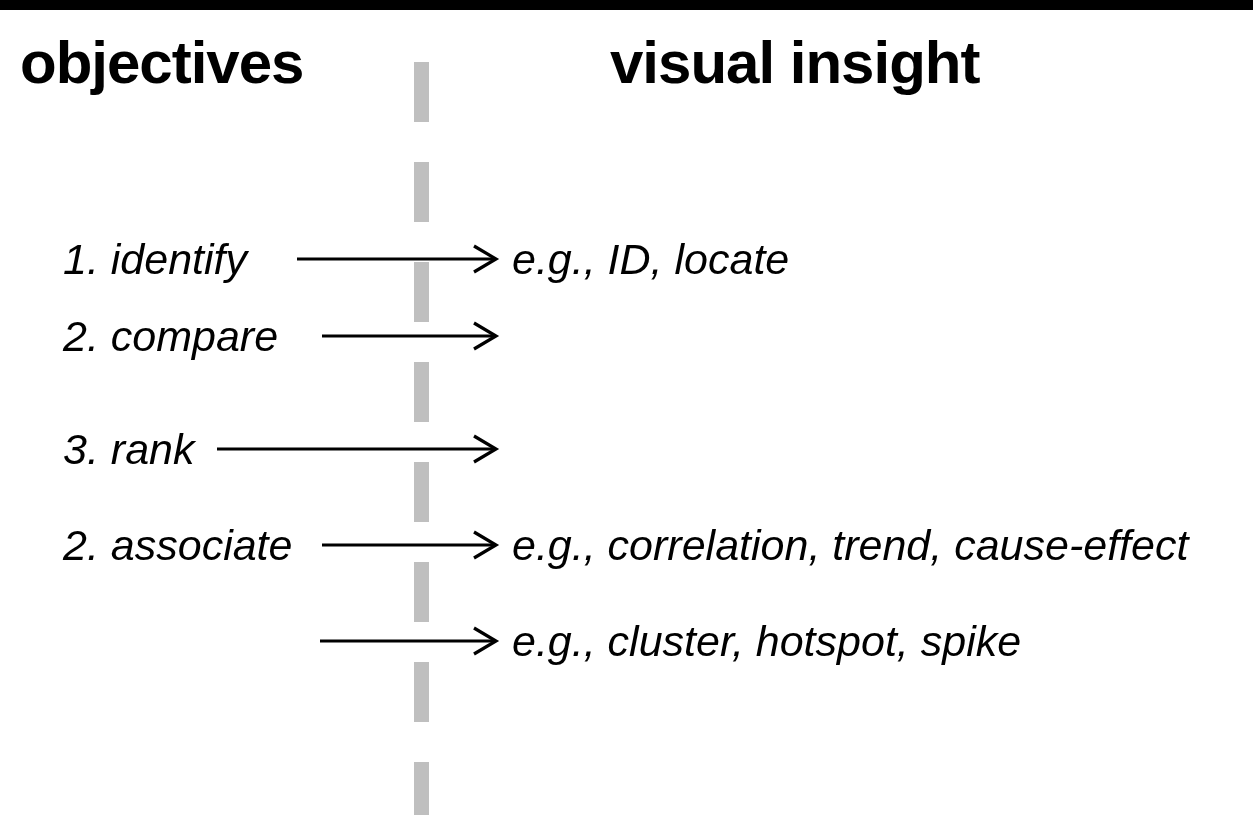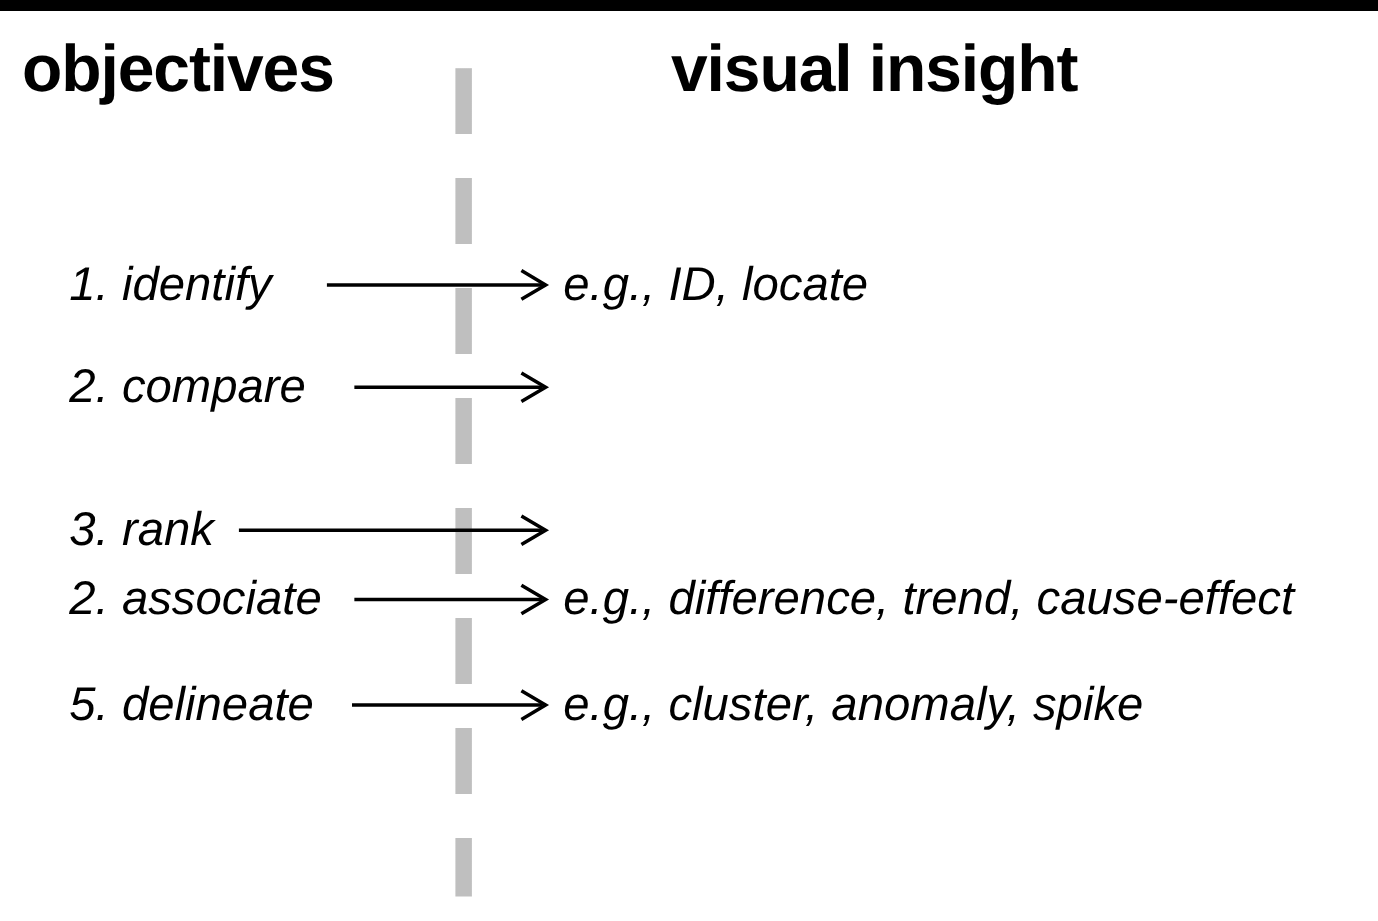--- a/index.html
+++ b/index.html
@@ -89,47 +89,46 @@
 
   <div class="row" style="top:229px;">
     <span class="obj">1. identify</span>
     <svg class="arrow" style="left:297px;" width="203" height="36" viewBox="0 0 203 36">
       <line x1="0" y1="18" x2="196" y2="18"></line>
       <polyline points="177,5 199,18 177,31"></polyline>
     </svg>
     <span class="ins">e.g., ID, locate</span>
   </div>
 
-  <div class="row" style="top:322px;">
+  <div class="row" style="top:306px;">
     <span class="obj">2. compare</span>
     <svg class="arrow" style="left:322px;" width="178" height="36" viewBox="0 0 178 36">
       <line x1="0" y1="18" x2="171" y2="18"></line>
       <polyline points="152,5 174,18 152,31"></polyline>
     </svg>
   </div>
 
-  <div class="row" style="top:419px;margin-top:33px;">
+  <div class="row" style="top:419px;">
     <span class="obj">3. rank</span>
     <svg class="arrow" style="left:217px;" width="283" height="36" viewBox="0 0 283 36">
       <line x1="0" y1="18" x2="276" y2="18"></line>
       <polyline points="257,5 279,18 257,31"></polyline>
     </svg>
   </div>
 
   <div class="row" style="top:515px;">
     <span class="obj">2. associate</span>
     <svg class="arrow" style="left:322px;" width="178" height="36" viewBox="0 0 178 36">
       <line x1="0" y1="18" x2="171" y2="18"></line>
       <polyline points="152,5 174,18 152,31"></polyline>
     </svg>
-    <span class="ins">e.g., difference, trend, cause-effect</span>
+    <span class="ins">e.g., correlation, trend, cause-effect</span>
   </div>
 
   <div class="row" style="top:611px;">
-    <span class="obj">5. delineate</span>
     <svg class="arrow" style="left:320px;" width="180" height="36" viewBox="0 0 180 36">
       <line x1="0" y1="18" x2="173" y2="18"></line>
       <polyline points="154,5 176,18 154,31"></polyline>
     </svg>
-    <span class="ins">e.g., cluster, anomaly, spike</span>
+    <span class="ins">e.g., cluster, hotspot, spike</span>
   </div>
 
 </div>
 
 </body></html>

